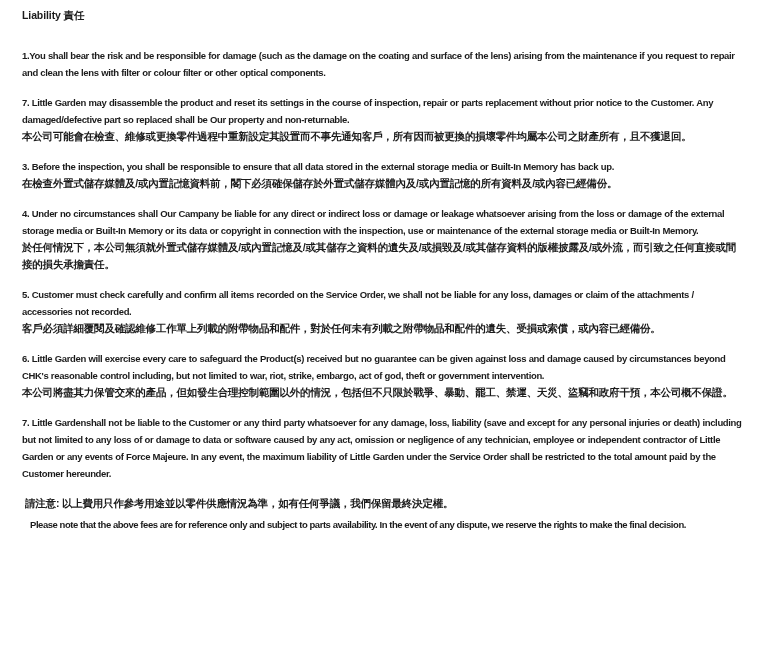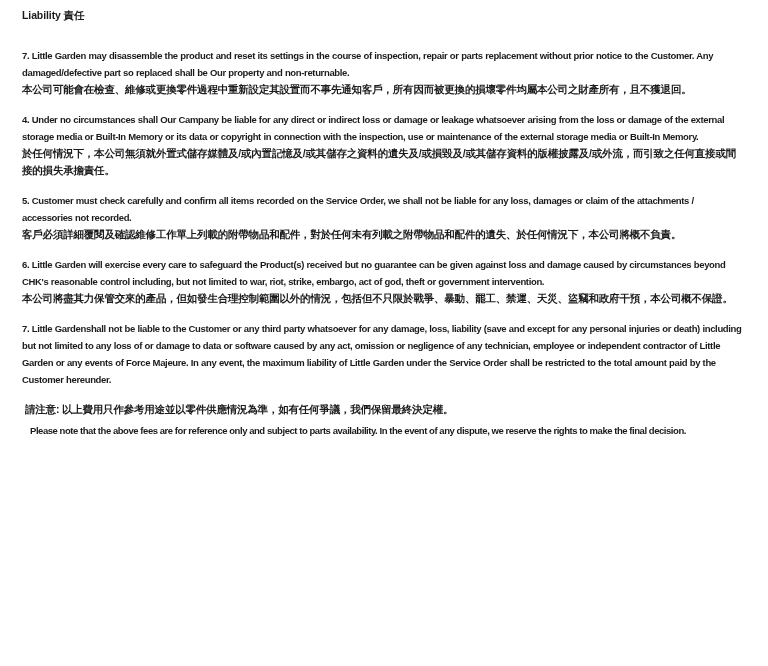--- a/index.html
+++ b/index.html
@@ -62,36 +62,41 @@
   }
 </style>
 </head>
 <body>
 
 <div class="page">
 
   <h1 class="doc-title">Liability 責任</h1>
 
   <div class="para">
+    <div class="en">1.You shall bear the risk and be responsible for damage (such as the damage on the coating and surface of the lens) arising from the maintenance if you request to repair and clean the lens with filter or colour filter or other optical components.</div>
   </div>
 
   <div class="para">
     <div class="en">7. Little Garden may disassemble the product and reset its settings in the course of inspection, repair or parts replacement without prior notice to the Customer. Any damaged/defective part so replaced shall be Our property and non-returnable.</div>
     <div class="zh">本公司可能會在檢查、維修或更換零件過程中重新設定其設置而不事先通知客戶，所有因而被更換的損壞零件均屬本公司之財產所有，且不獲退回。</div>
   </div>
 
+  <div class="para">
+    <div class="en">3. Before the inspection, you shall be responsible to ensure that all data stored in the external storage media or Built-In Memory has back up.</div>
+    <div class="zh">在檢查外置式儲存媒體及/或內置記憶資料前，閣下必須確保儲存於外置式儲存媒體內及/或內置記憶的所有資料及/或內容已經備份。</div>
+  </div>
 
   <div class="para">
     <div class="en">4. Under no circumstances shall Our Campany be liable for any direct or indirect loss or damage or leakage whatsoever arising from the loss or damage of the external storage media or Built-In Memory or its data or copyright in connection with the inspection, use or maintenance of the external storage media or Built-In Memory.</div>
     <div class="zh">於任何情況下，本公司無須就外置式儲存媒體及/或內置記憶及/或其儲存之資料的遺失及/或損毀及/或其儲存資料的版權披露及/或外流，而引致之任何直接或間接的損失承擔責任。</div>
   </div>
 
   <div class="para">
     <div class="en">5. Customer must check carefully and confirm all items recorded on the Service Order, we shall not be liable for any loss, damages or claim of the attachments / accessories not recorded.</div>
-    <div class="zh">客戶必須詳細覆閱及確認維修工作單上列載的附帶物品和配件，對於任何未有列載之附帶物品和配件的遺失、於任何情況下，本公司將概不負責。</div>
+    <div class="zh">客戶必須詳細覆閱及確認維修工作單上列載的附帶物品和配件，對於任何未有列載之附帶物品和配件的遺失、受損或索償，或內容已經備份。</div>
   </div>
 
   <div class="para">
     <div class="en">6. Little Garden will exercise every care to safeguard the Product(s) received but no guarantee can be given against loss and damage caused by circumstances beyond CHK's reasonable control including, but not limited to war, riot, strike, embargo, act of god, theft or government intervention.</div>
     <div class="zh">本公司將盡其力保管交來的產品，但如發生合理控制範圍以外的情況，包括但不只限於戰爭、暴動、罷工、禁運、天災、盜竊和政府干預，本公司概不保證。</div>
   </div>
 
   <div class="para">
     <div class="en">7. Little Gardenshall not be liable to the Customer or any third party whatsoever for any damage, loss, liability (save and except for any personal injuries or death) including but not limited to any loss of or damage to data or software caused by any act, omission or negligence of any technician, employee or independent contractor of Little Garden or any events of Force Majeure. In any event, the maximum liability of Little Garden under the Service Order shall be restricted to the total amount paid by the Customer hereunder.</div>
   </div>

